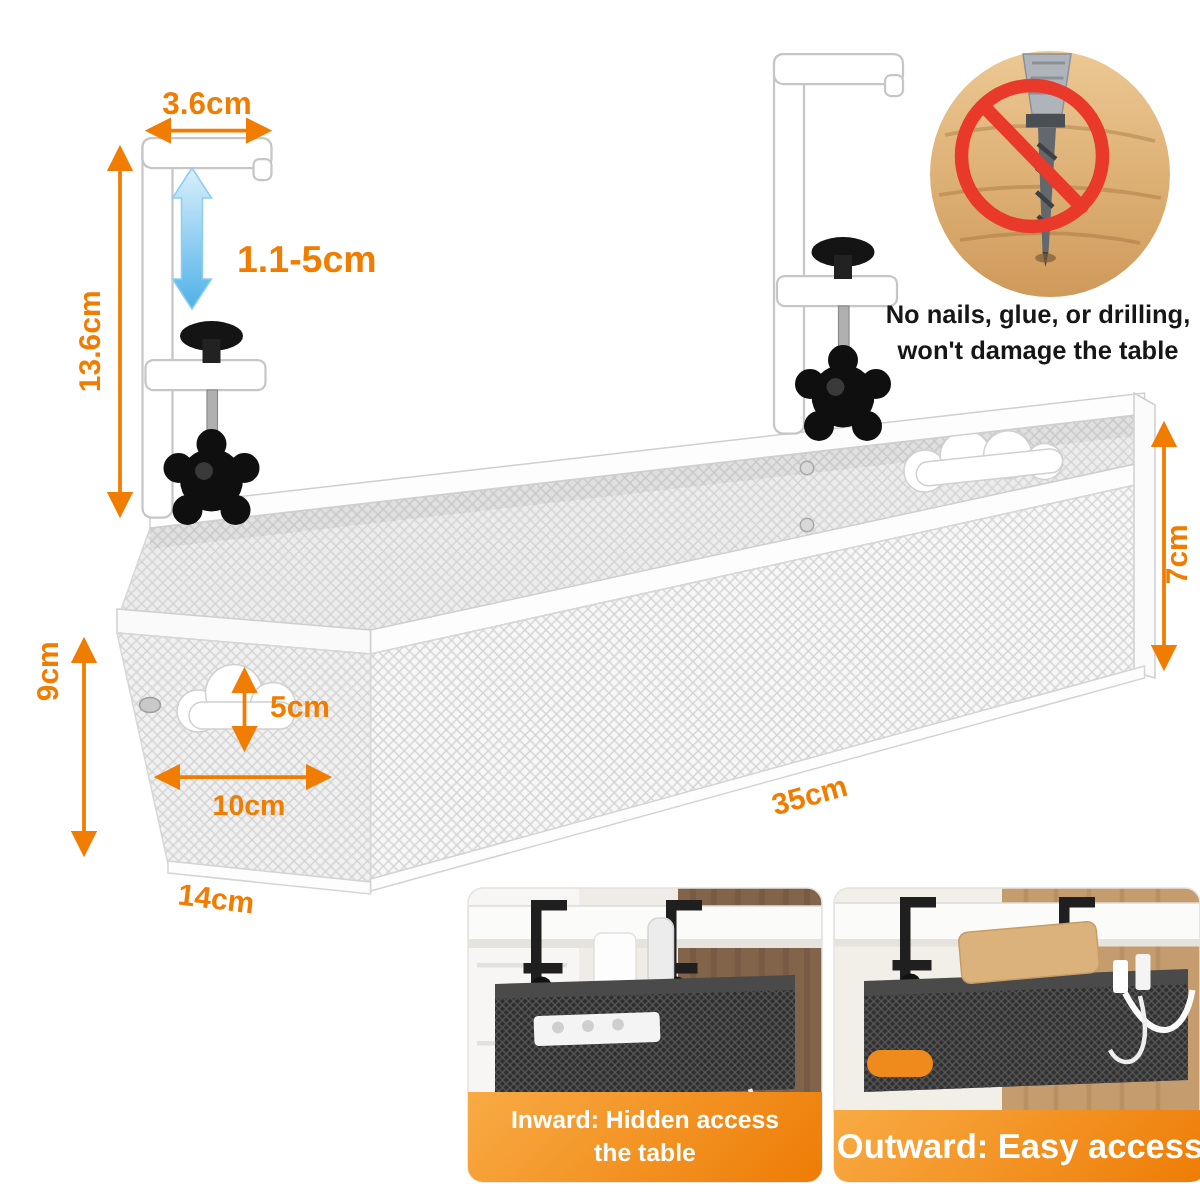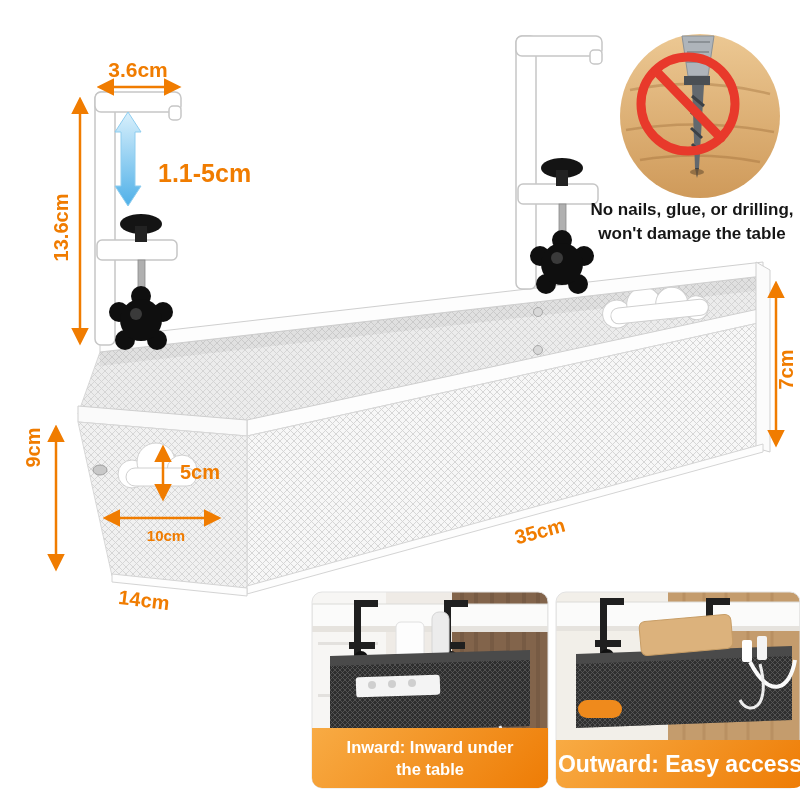--- a/index.html
+++ b/index.html
@@ -11,21 +11,21 @@
   #lbl-136{left:18px;top:216px;width:86px;text-align:center;font-size:20px;transform:rotate(-90deg);}
   #headline1{left:158px;top:128px;font-size:25px;}
   #headline2{left:158px;top:159px;font-size:25px;}
   .badge-cap{position:absolute;color:#161616;font-weight:bold;font-size:17px;width:224px;
              text-align:center;left:580px;}
   #badge-cap1{top:200px;}
   #badge-cap2{top:224px;}
   #dim-9{left:-12px;top:436px;width:90px;text-align:center;font-size:20px;transform:rotate(-90deg);}
   #dim-7{left:750px;top:358px;width:72px;text-align:center;font-size:20px;transform:rotate(-90deg);}
   #dim-5{left:180px;top:461px;font-size:20px;}
-  #dim-10{left:118px;top:527px;width:96px;text-align:center;font-size:15px;}
+  #dim-10{left:118px;top:527px;width:96px;text-align:center;font-size:19px;}
   #dim-14{left:96px;top:589px;width:96px;text-align:center;font-size:20px;transform:rotate(7deg);}
   #dim-35{left:490px;top:520px;width:100px;text-align:center;font-size:20px;transform:rotate(-15.5deg);}
   .banner{position:absolute;display:flex;flex-direction:column;align-items:center;justify-content:center;
           color:#fff;font-weight:bold;text-align:center;
           background:linear-gradient(135deg,#f8ab44,#ee7c05);border-radius:0 0 10px 10px;}
   #banner-inward{left:312px;top:728px;width:236px;height:60px;font-size:16.5px;line-height:1.35;}
   #banner-outward{left:556px;top:740px;width:248px;height:48px;font-size:23px;}
 </style>
 </head>
 <body>
@@ -217,20 +217,20 @@
 <div class="badge-cap" id="badge-cap2">won't damage the table</div>
 
 <div class="lbl" id="dim-9">9cm</div>
 <div class="lbl" id="dim-7">7cm</div>
 <div class="lbl" id="dim-5">5cm</div>
 <div class="lbl" id="dim-10">10cm</div>
 <div class="lbl" id="dim-14">14cm</div>
 <div class="lbl" id="dim-35">35cm</div>
 
 <div class="banner" id="banner-inward">
-  <span>Inward: Inward under</span>
+  <span>Inward: Hidden access</span>
   <span>the table</span>
 </div>
 <div class="banner" id="banner-outward">
   <span>Outward: Easy access</span>
 </div>
 
 </div>
 
 </body></html>

